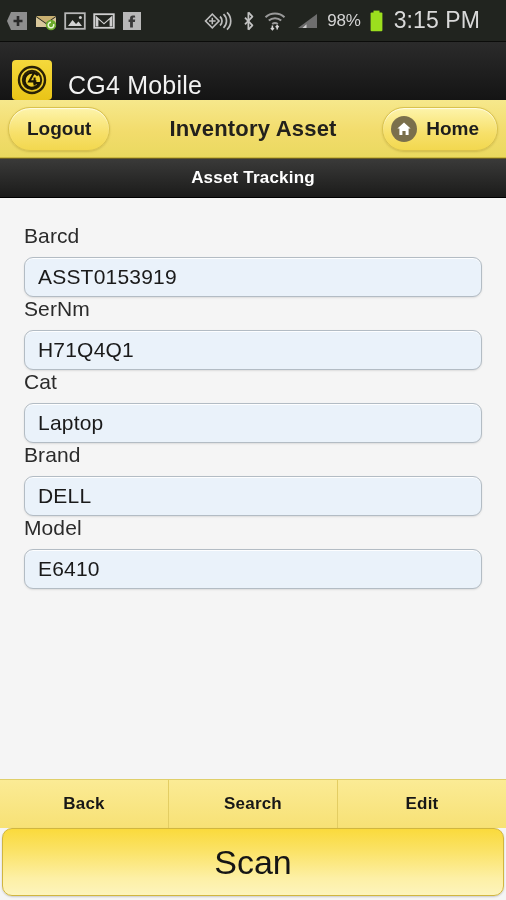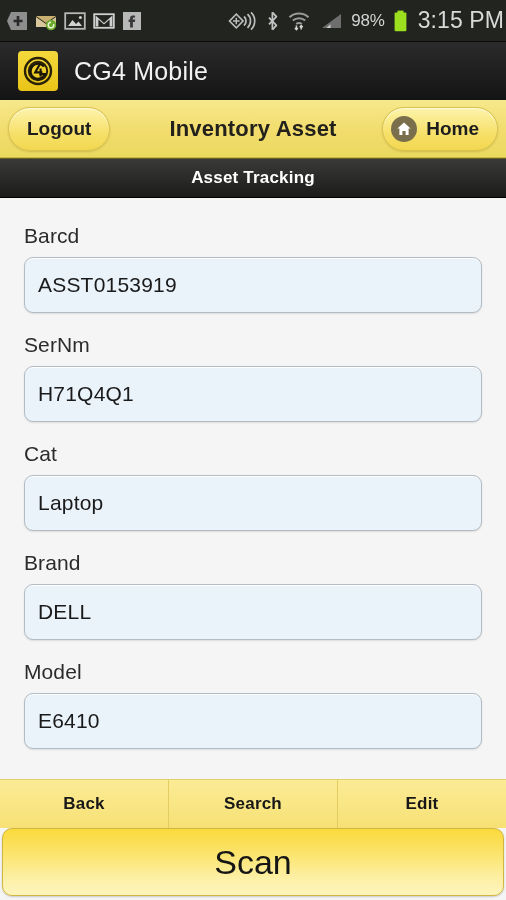--- a/index.html
+++ b/index.html
@@ -20,21 +20,21 @@
     display: flex;
     flex-direction: column;
   }
 
   
   .statusbar {
     height: 42px;
     background: #21241f;
     display: flex;
     align-items: center;
-    padding: 0 2px 0 6px;
+    padding: 0 26px 0 6px;
     box-sizing: border-box;
     flex: 0 0 auto;
     border-bottom: 1px solid #0b0c0a;
   }
   .sb-left {
     display: flex;
     align-items: center;
     gap: 7px;
   }
   .sb-right {
@@ -58,22 +58,22 @@
     font-size: 23px;
     letter-spacing: 0.1px;
     margin-left: 2px;
   }
 
   
   .appbar {
     height: 58px;
     background: linear-gradient(#2b2b2b, #141414);
     display: flex;
-    align-items: center;
-    padding-left: 18px;
+    align-items: flex-end;
+    padding-left: 12px;
     box-sizing: border-box;
     flex: 0 0 auto;
   }
   .app-logo {
     width: 40px;
     height: 40px;
     border-radius: 4px;
     background: linear-gradient(#f5d93c, #e9c417);
     display: flex;
     align-items: center;
@@ -156,29 +156,29 @@
   }
 
   
   .form {
     flex: 1 1 auto;
     background: #f5f5f5;
     padding: 26px 24px 0 24px;
     box-sizing: border-box;
     overflow: hidden;
   }
-  .field { margin-bottom: 20px; }
+  .field { }
   .field-label {
     font-size: 21px;
     color: #2b2b2b;
     margin-bottom: 9px;
     letter-spacing: 0.1px;
   }
   .field-input {
-    height: 56px;
+    height: 40px;
     border: 1px solid #b3bcc4;
     border-radius: 9px;
     background: #eaf2fa;
     box-shadow: 0 1px 0 rgba(255,255,255,0.9) inset, 0 1px 2px rgba(0,0,0,0.10);
     display: flex;
     align-items: center;
     padding: 0 13px;
     box-sizing: border-box;
     font-size: 21px;
     color: #1a1a1a;

